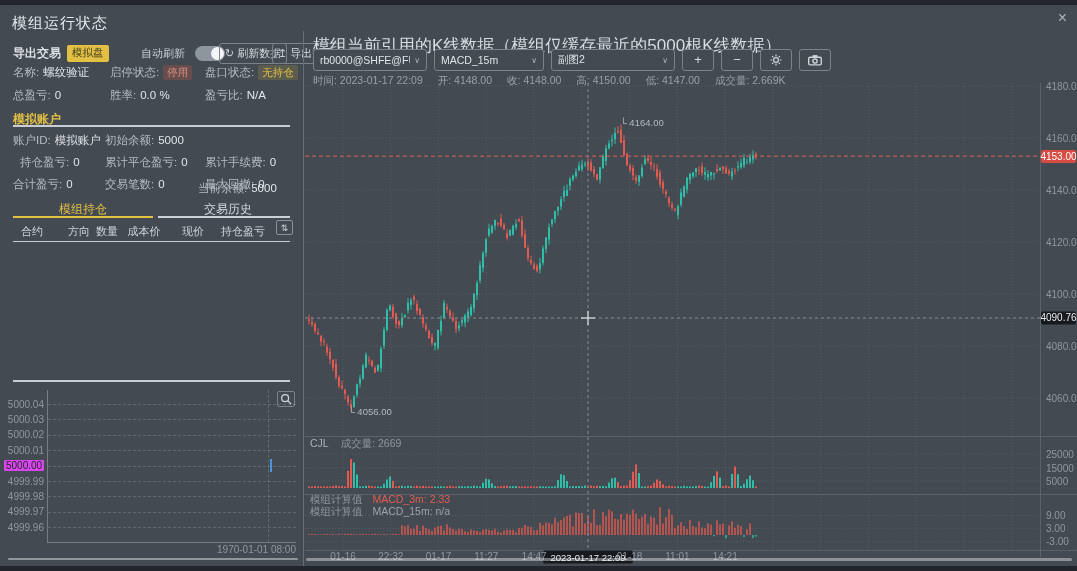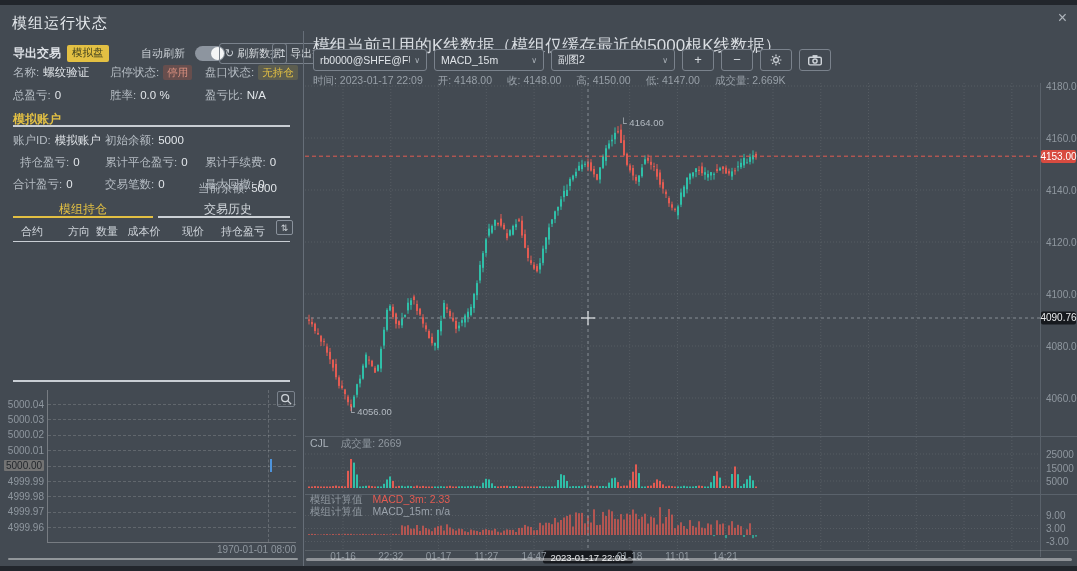--- a/index.html
+++ b/index.html
@@ -29,21 +29,21 @@
   .hr { position:absolute; left:13px; width:277px; height:2px; background:#c9ced4; }
   .hr1 { position:absolute; left:13px; width:277px; height:1px; background:#c9ced4; }
   .tab { position:absolute; top:196px; width:140px; text-align:center; font-size:12px; color:#d3d8dd; cursor:pointer; }
   .tab.active { color:#e3c043; }
   .tabline { position:absolute; top:211px; height:2px; }
   #thead-icon { position:absolute; left:276px; top:215px; width:17px; height:15px; background:transparent; border:1px solid #8a929c; border-radius:2px; color:#cfd4d9; font-size:9px; line-height:12px; cursor:pointer; padding:0; }
   .th { position:absolute; top:219px; transform:translateX(-50%); font-size:11px; color:#cfd4da; white-space:nowrap; }
   #empty { position:absolute; left:0; top:290px; width:303px; text-align:center; font-size:11.5px; color:#7b838d; }
   #mini { position:absolute; left:0; top:383px; width:303px; height:165px; }
   .mlab { position:absolute; left:4px; width:40px; text-align:right; font-size:10px; color:#8f979f; line-height:11px; }
-  .mlab.hl { background:#737373; color:#23272c; border-radius:1px; padding:0 2px; }
+  .mlab.hl { background:#d946ef; color:#23272c; border-radius:1px; padding:0 2px; }
   .mline { position:absolute; left:48px; width:248px; height:0; border-top:1px dashed rgba(255,255,255,.16); }
   .maxis { position:absolute; background:rgba(255,255,255,.28); }
   #mini-zoom { position:absolute; left:277px; top:3px; width:18px; height:16px; background:transparent; border:1px solid #7a828c; border-radius:2px; cursor:pointer; padding:1px 0 0; }
   #mini-xlabel { position:absolute; right:7px; top:156px; font-size:10px; color:#8f979f; }
   #lp-scroll { position:absolute; left:8px; top:553px; width:290px; height:2px; background:rgba(255,255,255,.42); border-radius:1px; cursor:pointer; }
   #vdiv { position:absolute; left:303px; top:26px; width:1px; height:535px; background:#667029; background:#666e78; }
   
   #rp { position:absolute; left:305px; top:0; width:772px; height:561px; }
   #rtitle { position:absolute; left:8px; top:29px; font-size:17px; color:#d9dde2; z-index:2; }
   #controls { position:absolute; left:8px; top:44px; display:flex; gap:7px; z-index:2; }

